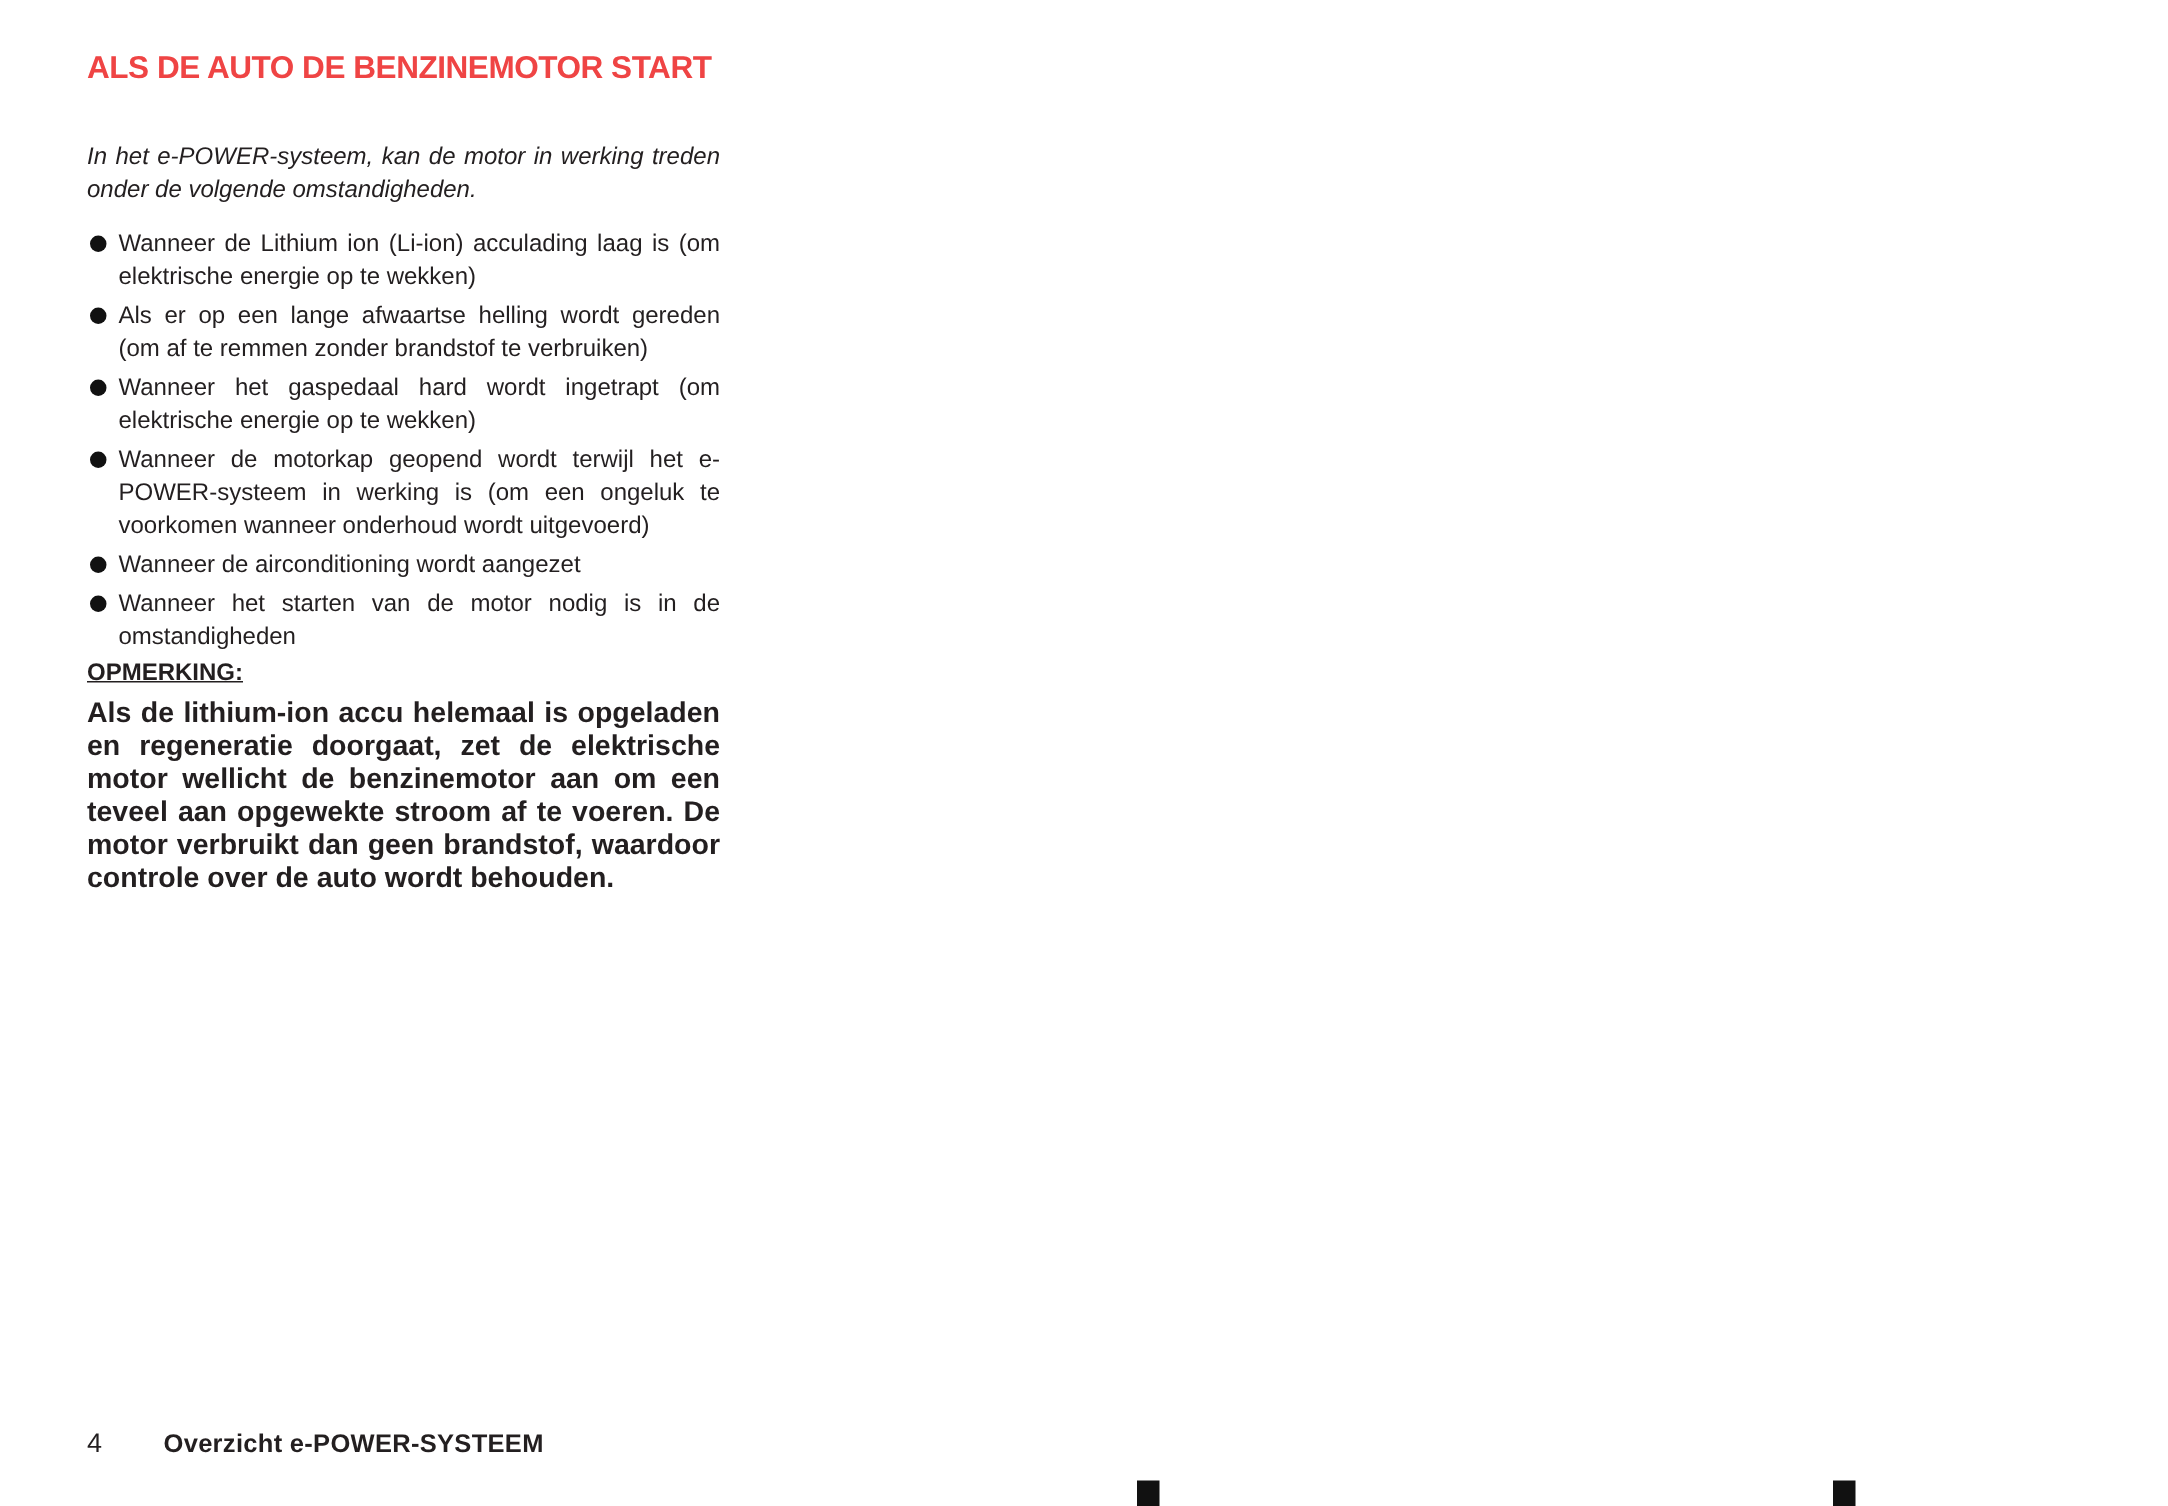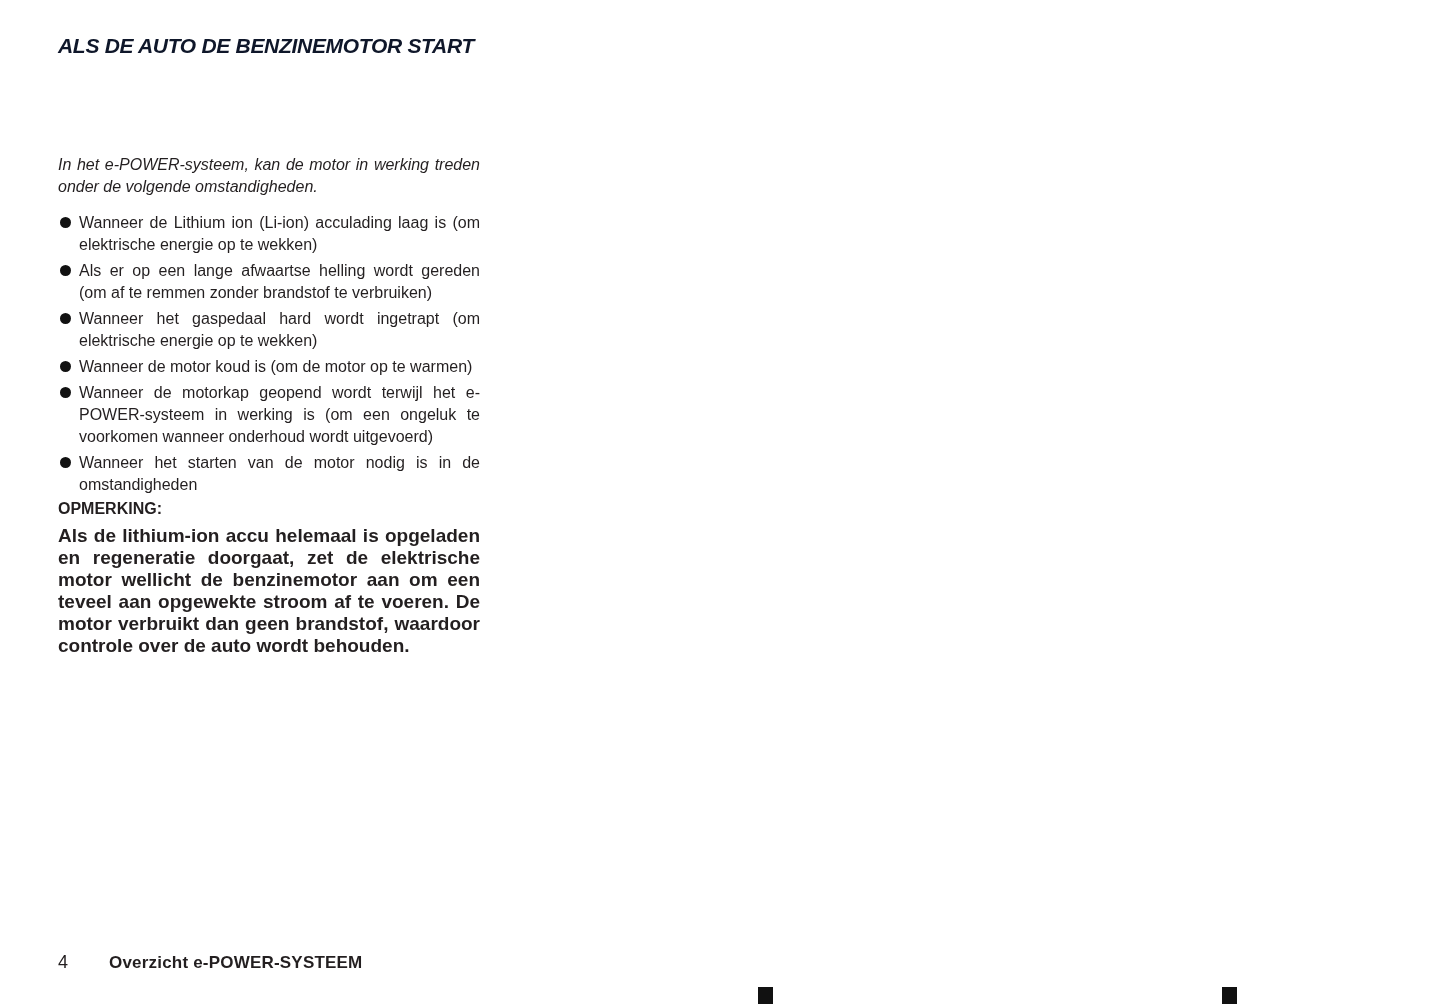--- a/index.html
+++ b/index.html
@@ -16,24 +16,23 @@
   .content {
     position: absolute;
     left: 58px;
     top: 34px;
     width: 422px;
   }
   .doc-heading {
     font-size: 21px;
     font-weight: 800;
     letter-spacing: -0.3px;
-    color: #0f172a;
-    margin-bottom: 96px;
+    color: #ef4444;
+    margin-bottom: 36px;
     white-space: nowrap;
-    font-style: italic;
   }
   .intro {
     font-size: 16px;
     line-height: 22px;
     text-align: justify;
     margin-bottom: 14px;
     font-style: italic;
   }
   ul.bullets {
     list-style: none;
@@ -57,20 +56,21 @@
     font-size: 16px;
     line-height: 22px;
     text-align: justify;
     flex: 1 1 auto;
   }
   .note-label {
     font-size: 16px;
     font-weight: 700;
     margin-top: 2px;
     margin-bottom: 7px;
+    text-decoration: underline;
   }
   .note-text {
     font-size: 19px;
     font-weight: 700;
     line-height: 22px;
     text-align: justify;
   }
   .footer {
     position: absolute;
     left: 58px;
@@ -114,25 +114,25 @@
         <li>
           <span class="dot"></span>
           <span class="bullet-text">Als er op een lange afwaartse helling wordt gereden (om af te remmen zonder brandstof te verbruiken)</span>
         </li>
         <li>
           <span class="dot"></span>
           <span class="bullet-text">Wanneer het gaspedaal hard wordt ingetrapt (om elektrische energie op te wekken)</span>
         </li>
         <li>
           <span class="dot"></span>
-          <span class="bullet-text">Wanneer de motor koud is (om de motor op te warmen)</span>
+          <span class="bullet-text">Wanneer de motorkap geopend wordt terwijl het e-POWER-systeem in werking is (om een ongeluk te voorkomen wanneer onderhoud wordt uitgevoerd)</span>
         </li>
         <li>
           <span class="dot"></span>
-          <span class="bullet-text">Wanneer de motorkap geopend wordt terwijl het e-POWER-systeem in werking is (om een ongeluk te voorkomen wanneer onderhoud wordt uitgevoerd)</span>
+          <span class="bullet-text">Wanneer de airconditioning wordt aangezet</span>
         </li>
         <li>
           <span class="dot"></span>
           <span class="bullet-text">Wanneer het starten van de motor nodig is in de omstandigheden</span>
         </li>
       </ul>
     <div class="note-label">OPMERKING:</div>
     <p class="note-text">Als de lithium-ion accu helemaal is opgeladen en regeneratie doorgaat, zet de elektrische motor wellicht de benzinemotor aan om een teveel aan opgewekte stroom af te voeren. De motor verbruikt dan geen brandstof, waardoor controle over de auto wordt behouden.</p>
   </div>
 

